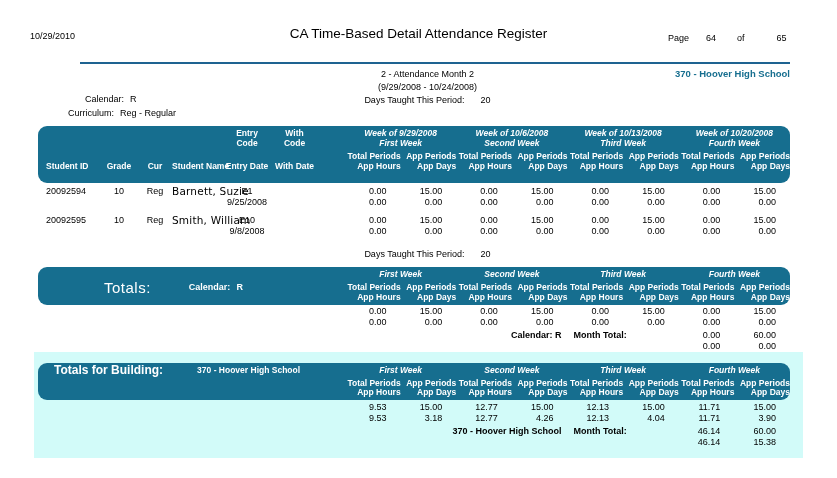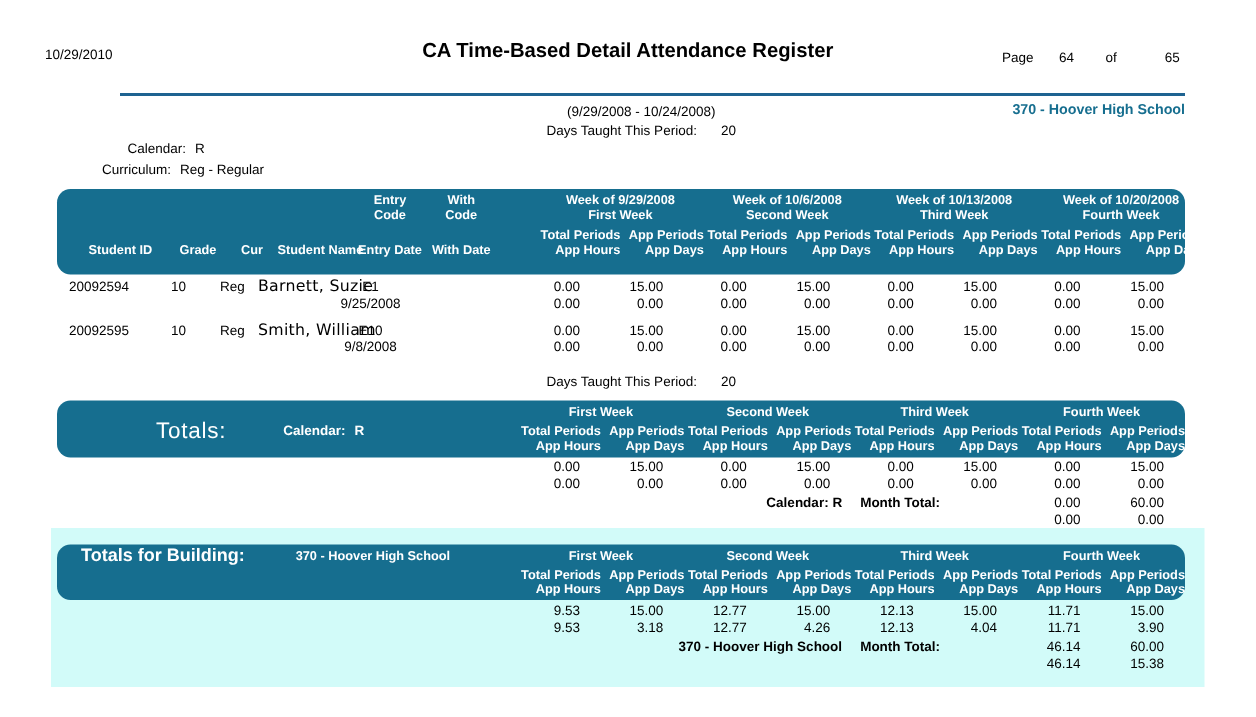--- a/index.html
+++ b/index.html
@@ -2,21 +2,21 @@
 <html><head>
 <meta charset="utf-8">
 <style>
   html,body{margin:0;padding:0;background:#fff;}
   .page{position:relative;width:837px;height:478px;background:#fff;overflow:hidden;
         font-family:"Liberation Sans",sans-serif;font-size:9px;color:#000;}
   .abs{position:absolute;}
 
   
   .rpt-date{left:30px;top:31px;}
-  .rpt-title{left:0;right:0;top:26px;text-align:center;font-size:13.5px;font-weight:bold;}
+  .rpt-title{left:0;right:0;top:26px;text-align:center;font-size:13.5px;}
   .page-info{left:668px;top:33px;display:flex;}
   .page-info .pn{display:inline-block;min-width:44px;text-align:center;}
   .page-info .pt{display:inline-block;min-width:26px;text-align:center;padding-left:24px;}
   .page-info .ofl{display:inline-block;margin-left:4px;}
   .rule{left:80px;top:62px;width:710px;height:2px;background:#1e6391;}
   .school-top{right:47px;top:68px;color:#166e8f;font-weight:bold;font-size:9.5px;}
   .center-block{left:20px;width:815px;top:68px;text-align:center;line-height:13px;}
   .center-block .dt{display:inline-flex;gap:16px;}
   .cal-line{left:85px;top:94px;}
   .cur-line{left:68px;top:108px;}
@@ -35,23 +35,23 @@
   .n{text-align:right;padding-right:14px;}
   .ctr{text-align:center;}
   .r2{grid-row:2;}
   .endv{align-self:end;}
 
   
   .band{position:absolute;background:#166e8f;border-radius:9px;color:#fff;
         font-weight:bold;font-size:8.5px;line-height:9.5px;}
   .head-band{left:38px;top:126px;width:752px;height:57px;padding-top:3px;box-sizing:border-box;}
   .band-title{text-align:center;margin-bottom:3px;}
-  .head-grid{row-gap:4px;margin-left:13px;}
+  .head-grid{row-gap:4px;}
   .sub{text-align:right;}
-  .wk{text-align:center;grid-row:1;}
+  .wk{text-align:center;grid-row:1;font-style:italic;}
   .pl8{padding-left:8px;}
 
   
   .summary-rows{position:absolute;left:38px;top:186px;width:752px;}
   .srow{line-height:11px;}
   .stu + .stu{margin-top:7px;}
   .sname{font-family:"DejaVu Sans",sans-serif;font-size:10.5px;white-space:nowrap;letter-spacing:.2px;}
 
   
   .mid-days{left:20px;width:815px;top:249px;text-align:center;}
@@ -84,20 +84,21 @@
   <div class="abs page-info">
     <span>Page</span>
     <span class="pn">64</span>
     <span class="ofl">of</span>
     <span class="pt">65</span>
   </div>
   <div class="abs rule"></div>
   <div class="abs school-top">370 - Hoover High School</div>
 
   <div class="abs center-block">
+    <div>2 - Attendance Month 2</div>
     <div>(9/29/2008 - 10/24/2008)</div>
     <div class="dt">
       <span>Days Taught This Period:</span>
       <span>20</span>
     </div>
   </div>
 
   <div class="abs cal-line lblval">
     <span>Calendar:</span>
     <span>R</span>

